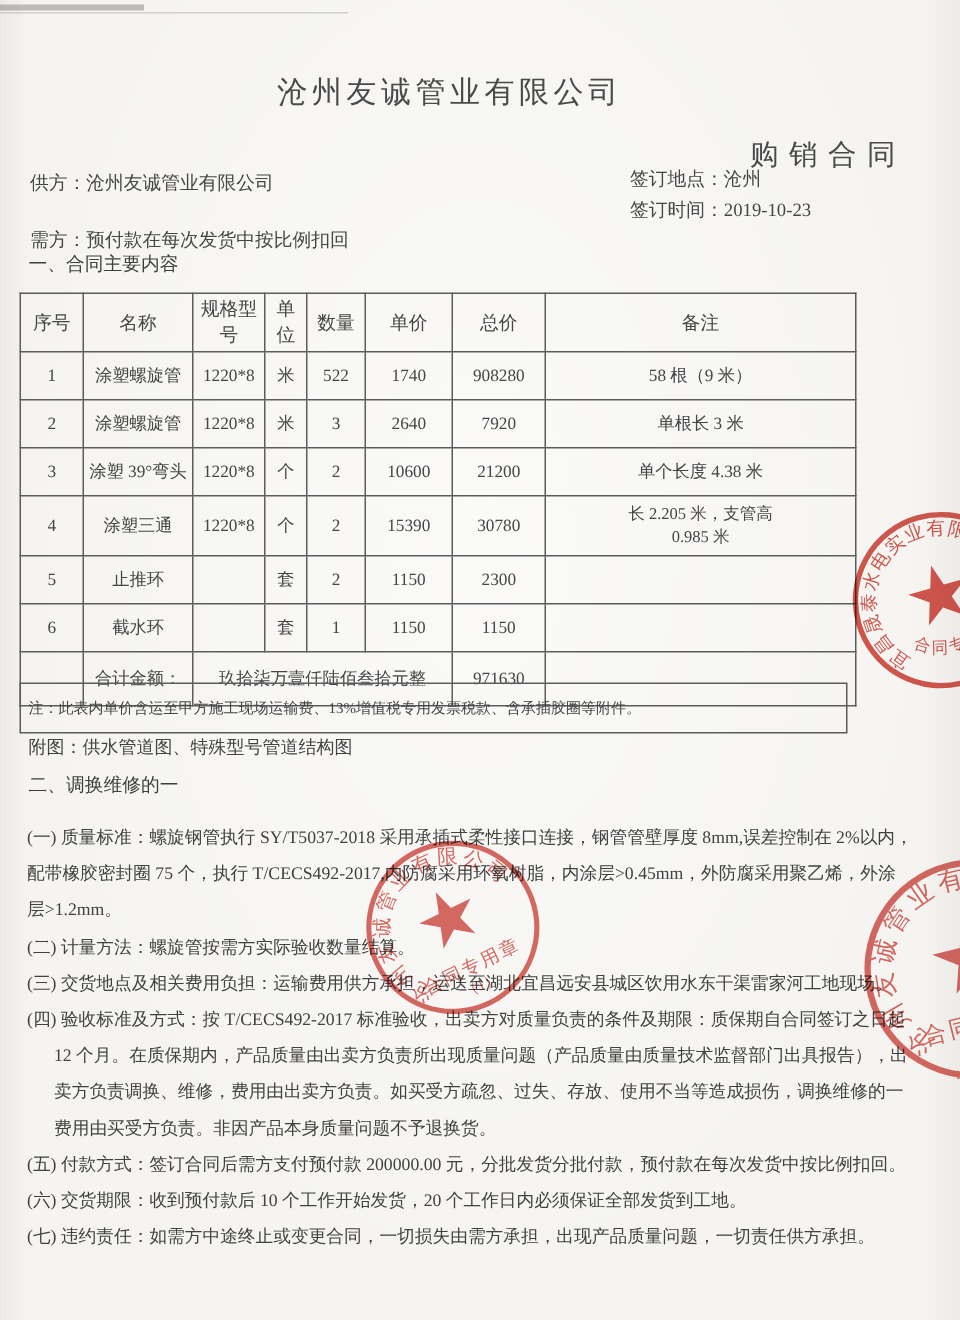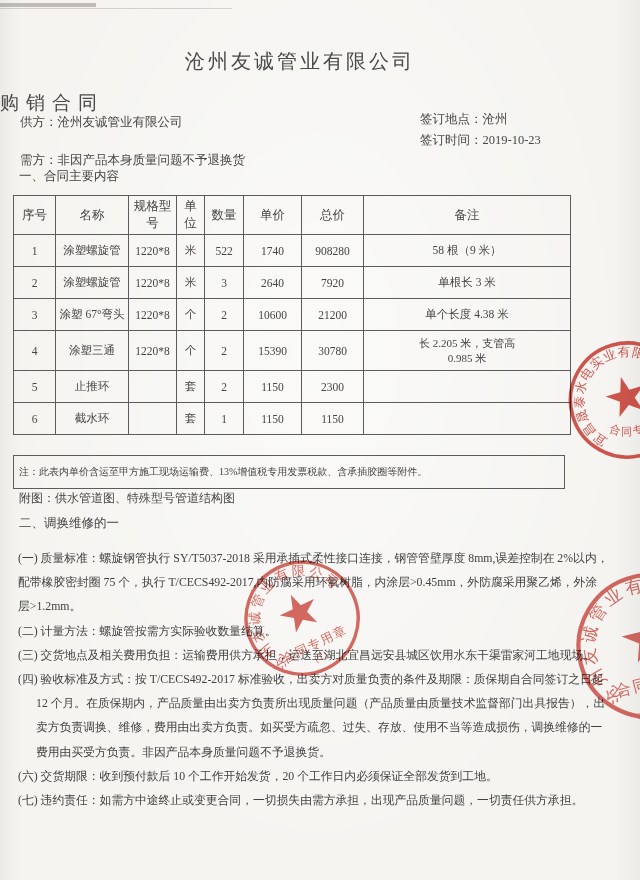--- a/index.html
+++ b/index.html
@@ -8,21 +8,21 @@
     background:
       radial-gradient(ellipse at 50% 40%, rgba(255,255,255,.55), rgba(0,0,0,0) 70%),
       linear-gradient(90deg, #eceae7 0, #f5f4f1 3%, #f5f4f1 96%, #ecebe8 100%),
       #f4f3f0;
     font-family:"Liberation Serif","DejaVu Serif",serif;
     color:#3b3b3b;
   }
   .scan-line{position:absolute;background:#8f8d89;opacity:.55;}
   .doc-title{position:absolute;top:48px;left:0;width:600px;text-align:center;
     font-size:20px;letter-spacing:3px;color:#4a4a4a;}
-  .doc-subtitle{position:absolute;top:90px;left:0;width:604px;text-align:left;
+  .doc-subtitle{position:absolute;top:90px;left:0;width:604px;text-align:right;
     font-size:19px;letter-spacing:7px;color:#4a4a4a;}
   .info{position:absolute;font-size:12.5px;color:#464646;line-height:21px;white-space:nowrap;}
   .sec-heading{position:absolute;font-size:12.5px;color:#3e3e3e;white-space:nowrap;}
 
   table.items{position:absolute;left:13px;top:195px;border-collapse:collapse;table-layout:fixed;
     width:557px;font-size:11.5px;color:#454545;}
   table.items td{border:1px solid #5c5c5c;text-align:center;vertical-align:middle;
     padding:0 2px;overflow:hidden;}
   tr.hdr td{height:38px;font-size:12.5px;}
   tr.datarow td{height:31px;}
@@ -45,21 +45,21 @@
 <body>
 <div id="page">
 
   <div class="scan-line" style="left:0;top:3px;width:96px;height:4px;"></div>
   <div class="scan-line" style="left:0;top:8px;width:232px;height:1px;opacity:.35;"></div>
 
   <div class="doc-title">沧州友诚管业有限公司</div>
   <div class="doc-subtitle">购销合同</div>
 
   <div class="info" style="left:20px;top:112px;">供方：沧州友诚管业有限公司</div>
-  <div class="info" style="left:20px;top:150px;">需方：非因产品本身质量问题不予退换货</div>
+  <div class="info" style="left:20px;top:150px;">需方：预付款在每次发货中按比例扣回</div>
 
   <div class="info" style="left:420px;top:109px;">
     <div>签订地点：沧州</div>
     <div>签订时间：2019-10-23</div>
   </div>
 
   <div class="sec-heading" style="left:19px;top:168px;">一、合同主要内容</div>
 
   <table class="items">
     <colgroup>
@@ -98,21 +98,21 @@
       <td>涂塑螺旋管</td>
       <td>1220*8</td>
       <td>米</td>
       <td>3</td>
       <td>2640</td>
       <td>7920</td>
       <td>单根长 3 米</td>
     </tr>
     <tr class="datarow">
       <td>3</td>
-      <td>涂塑 67°弯头</td>
+      <td>涂塑 39°弯头</td>
       <td>1220*8</td>
       <td>个</td>
       <td>2</td>
       <td>10600</td>
       <td>21200</td>
       <td>单个长度 4.38 米</td>
     </tr>
     <tr class="datarow" style="height:40px;">
       <td>4</td>
       <td>涂塑三通</td>
@@ -134,20 +134,27 @@
       <td></td>
     </tr>
     <tr class="datarow">
       <td>6</td>
       <td>截水环</td>
       <td></td>
       <td>套</td>
       <td>1</td>
       <td>1150</td>
       <td>1150</td>
+      <td></td>
+    </tr>
+    <tr class="totalrow">
+      <td></td>
+      <td>合计金额：</td>
+      <td colspan="4">玖拾柒万壹仟陆佰叁拾元整</td>
+      <td>971630</td>
       <td></td>
     </tr>
   </tbody>
     </table>
 
   <div class="note-box">
     <span>注：此表内单价含运至甲方施工现场运输费、13%增值税专用发票税款、含承插胶圈等附件。</span>
   </div>
 
   <div class="plain-line" style="left:19px;top:490px;">附图：供水管道图、特殊型号管道结构图</div>
@@ -156,20 +163,21 @@
   <div class="terms">
     <div class="term-line">(一) 质量标准：螺旋钢管执行 SY/T5037-2018 采用承插式柔性接口连接，钢管管壁厚度 8mm,误差控制在 2%以内，</div>
     <div class="term-line">配带橡胶密封圈 75 个，执行 T/CECS492-2017,内防腐采用环氧树脂，内涂层&gt;0.45mm，外防腐采用聚乙烯，外涂</div>
     <div class="term-line">层&gt;1.2mm。</div>
     <div class="term-line">(二) 计量方法：螺旋管按需方实际验收数量结算。</div>
     <div class="term-line">(三) 交货地点及相关费用负担：运输费用供方承担，运送至湖北宜昌远安县城区饮用水东干渠雷家河工地现场。</div>
     <div class="term-line">(四) 验收标准及方式：按 T/CECS492-2017 标准验收，出卖方对质量负责的条件及期限：质保期自合同签订之日起</div>
     <div class="term-line ind">12 个月。在质保期内，产品质量由出卖方负责所出现质量问题（产品质量由质量技术监督部门出具报告），出</div>
     <div class="term-line ind">卖方负责调换、维修，费用由出卖方负责。如买受方疏忽、过失、存放、使用不当等造成损伤，调换维修的一</div>
     <div class="term-line ind">费用由买受方负责。非因产品本身质量问题不予退换货。</div>
+    <div class="term-line">(五) 付款方式：签订合同后需方支付预付款 200000.00 元，分批发货分批付款，预付款在每次发货中按比例扣回。</div>
     <div class="term-line">(六) 交货期限：收到预付款后 10 个工作开始发货，20 个工作日内必须保证全部发货到工地。</div>
     <div class="term-line">(七) 违约责任：如需方中途终止或变更合同，一切损失由需方承担，出现产品质量问题，一切责任供方承担。</div>
   </div>
 
   <div class="stamp" style="left:553px;top:325px;transform:rotate(-16deg);">
     <svg width="150" height="150" viewBox="0 0 150 150">
       <circle cx="75" cy="75" r="57" fill="none" stroke="#cf3a31" stroke-width="3.6"></circle>
       <path id="arcA" d="M 46.7,108.7 A 44,44 0 1 1 103.3,108.7" fill="none"></path>
       <text font-size="12.5" fill="#cf3a31" letter-spacing="1">
         <textPath href="#arcA" startOffset="2">宜昌晟泰水电实业有限责任公司</textPath>

